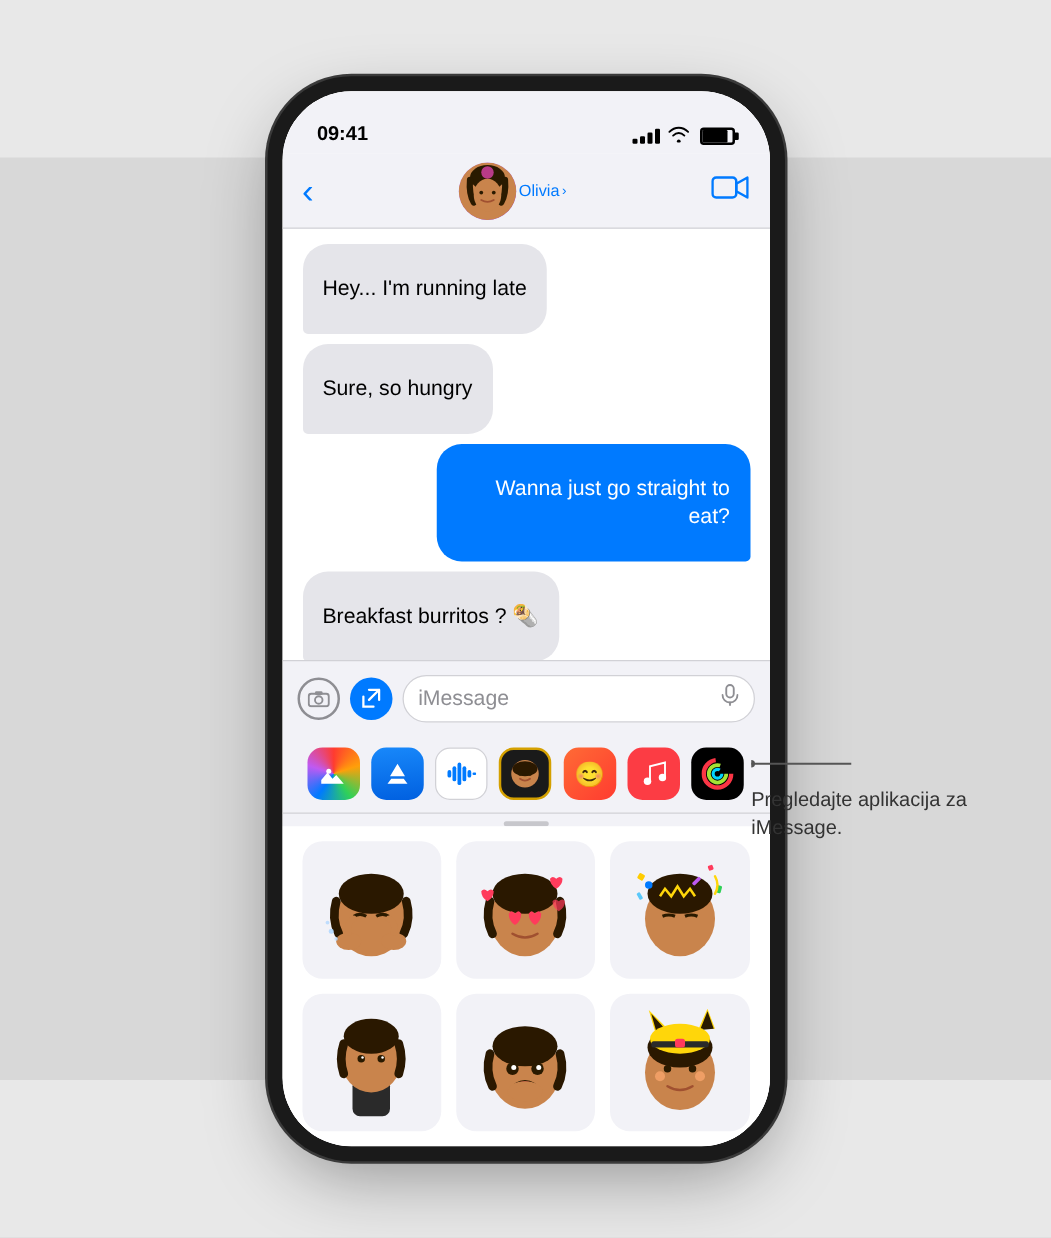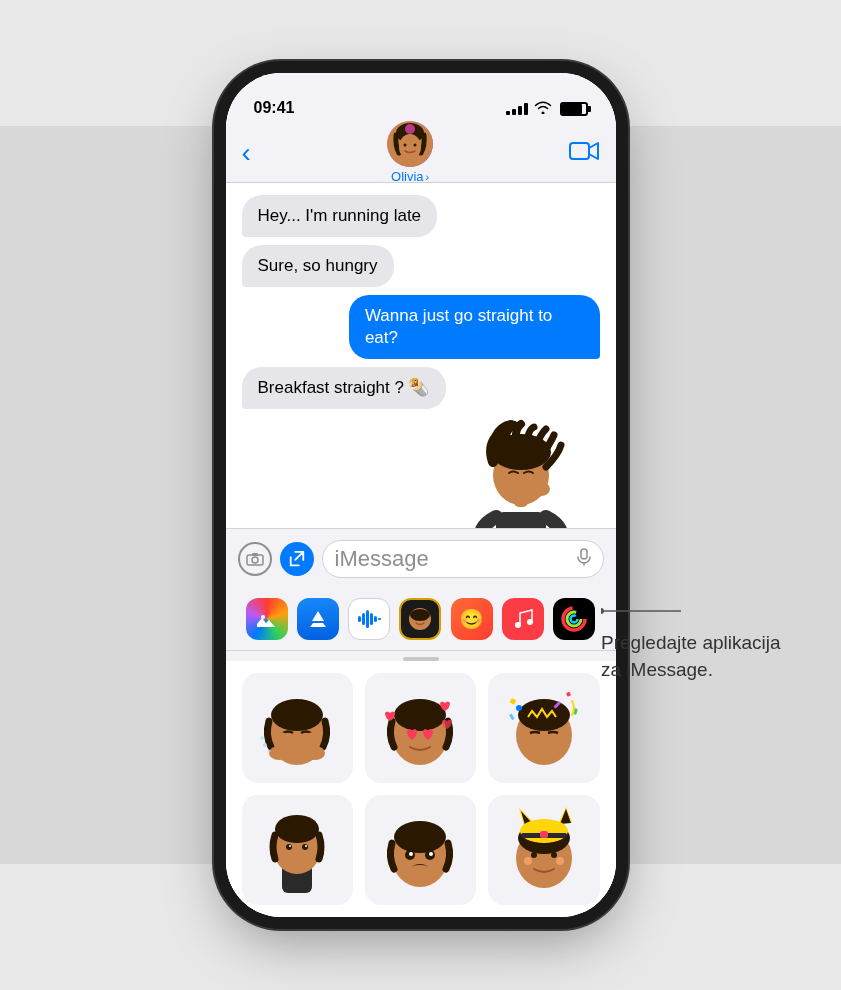--- a/index.html
+++ b/index.html
@@ -104,21 +104,21 @@
       color: #007aff;
       font-size: 20px;
       font-weight: 400;
       cursor: pointer;
       display: flex;
       align-items: center;
       gap: 2px;
     }
     .nav-center {
       display: flex;
-      flex-direction: column;
+      flex-direction: row;
       align-items: center;
       gap: 2px;
     }
     .nav-name {
       font-size: 13px;
       color: #007aff;
       font-weight: 500;
       display: flex;
       align-items: center;
       gap: 2px;
@@ -138,24 +138,25 @@
       width: 100%;
     }
     .bubble-row.incoming {
       justify-content: flex-start;
     }
     .bubble-row.outgoing {
       justify-content: flex-end;
     }
     .bubble {
       max-width: 70%;
-      padding: 10px 16px;
+      padding: 25px 16px;
       border-radius: 20px;
       font-size: 17px;
       line-height: 1.3;
+      text-align: right;
     }
     .bubble.incoming-bubble {
       background: #e5e5ea;
       color: #000;
       border-bottom-left-radius: 4px;
     }
     .bubble.outgoing-bubble {
       background: #007aff;
       color: #fff;
       border-bottom-right-radius: 4px;
@@ -205,21 +206,21 @@
       border: 1px solid #d1d1d6;
       border-radius: 20px;
       background: #fff;
       display: flex;
       align-items: center;
       padding: 0 12px;
       justify-content: space-between;
     }
     .input-placeholder {
       color: #8e8e93;
-      font-size: 22px;
+      font-size: 17px;
     }
     .input-mic {
       color: #8e8e93;
       font-size: 16px;
     }
     
     .app-drawer {
       flex-shrink: 0;
       background: #f2f2f7;
     }
@@ -341,21 +342,21 @@
 
         <div class="bubble-row incoming">
           <div class="bubble incoming-bubble">Sure, so hungry</div>
         </div>
 
         <div class="bubble-row outgoing">
           <div class="bubble outgoing-bubble">Wanna just go straight to eat?</div>
         </div>
 
         <div class="bubble-row incoming">
-          <div class="bubble incoming-bubble">Breakfast straight ? 🌯</div>
+          <div class="bubble incoming-bubble">Breakfast burritos ? 🌯</div>
         </div>
 
         <div style="display:flex;justify-content:flex-end;margin-right:4px;">
           <div style="width:150px;height:155px;">
             <svg width="150" height="155" viewBox="0 0 150 155" xmlns="http://www.w3.org/2000/svg">
 
               <rect x="50" y="95" width="50" height="55" rx="8" fill="#333"></rect>
 
               <path d="M50 100 Q30 110 35 130" stroke="#333" stroke-width="14" fill="none" stroke-linecap="round"></path>
               <path d="M100 100 Q120 110 115 130" stroke="#333" stroke-width="14" fill="none" stroke-linecap="round"></path>
@@ -603,15 +604,15 @@
     </div>
   </div>
 
   <div style="position:absolute;right:50px;top:470px;width:190px;">
     <div style="display:flex;align-items:flex-start;gap:0;">
       <svg width="90" height="30" viewBox="0 0 90 30">
         <line x1="0" y1="15" x2="80" y2="15" stroke="#555" stroke-width="1.5"></line>
         <circle cx="0" cy="15" r="3" fill="#555"></circle>
       </svg>
     </div>
-    <p style="font-size:19px;color:#333;line-height:1.4;margin-top:4px;">Pregledajte aplikacija za iMessage.</p>
+    <p style="font-size:16px;color:#333;line-height:1.4;margin-top:4px;">Pregledajte aplikacija za iMessage.</p>
   </div>
 </div>
 
 </body></html>

